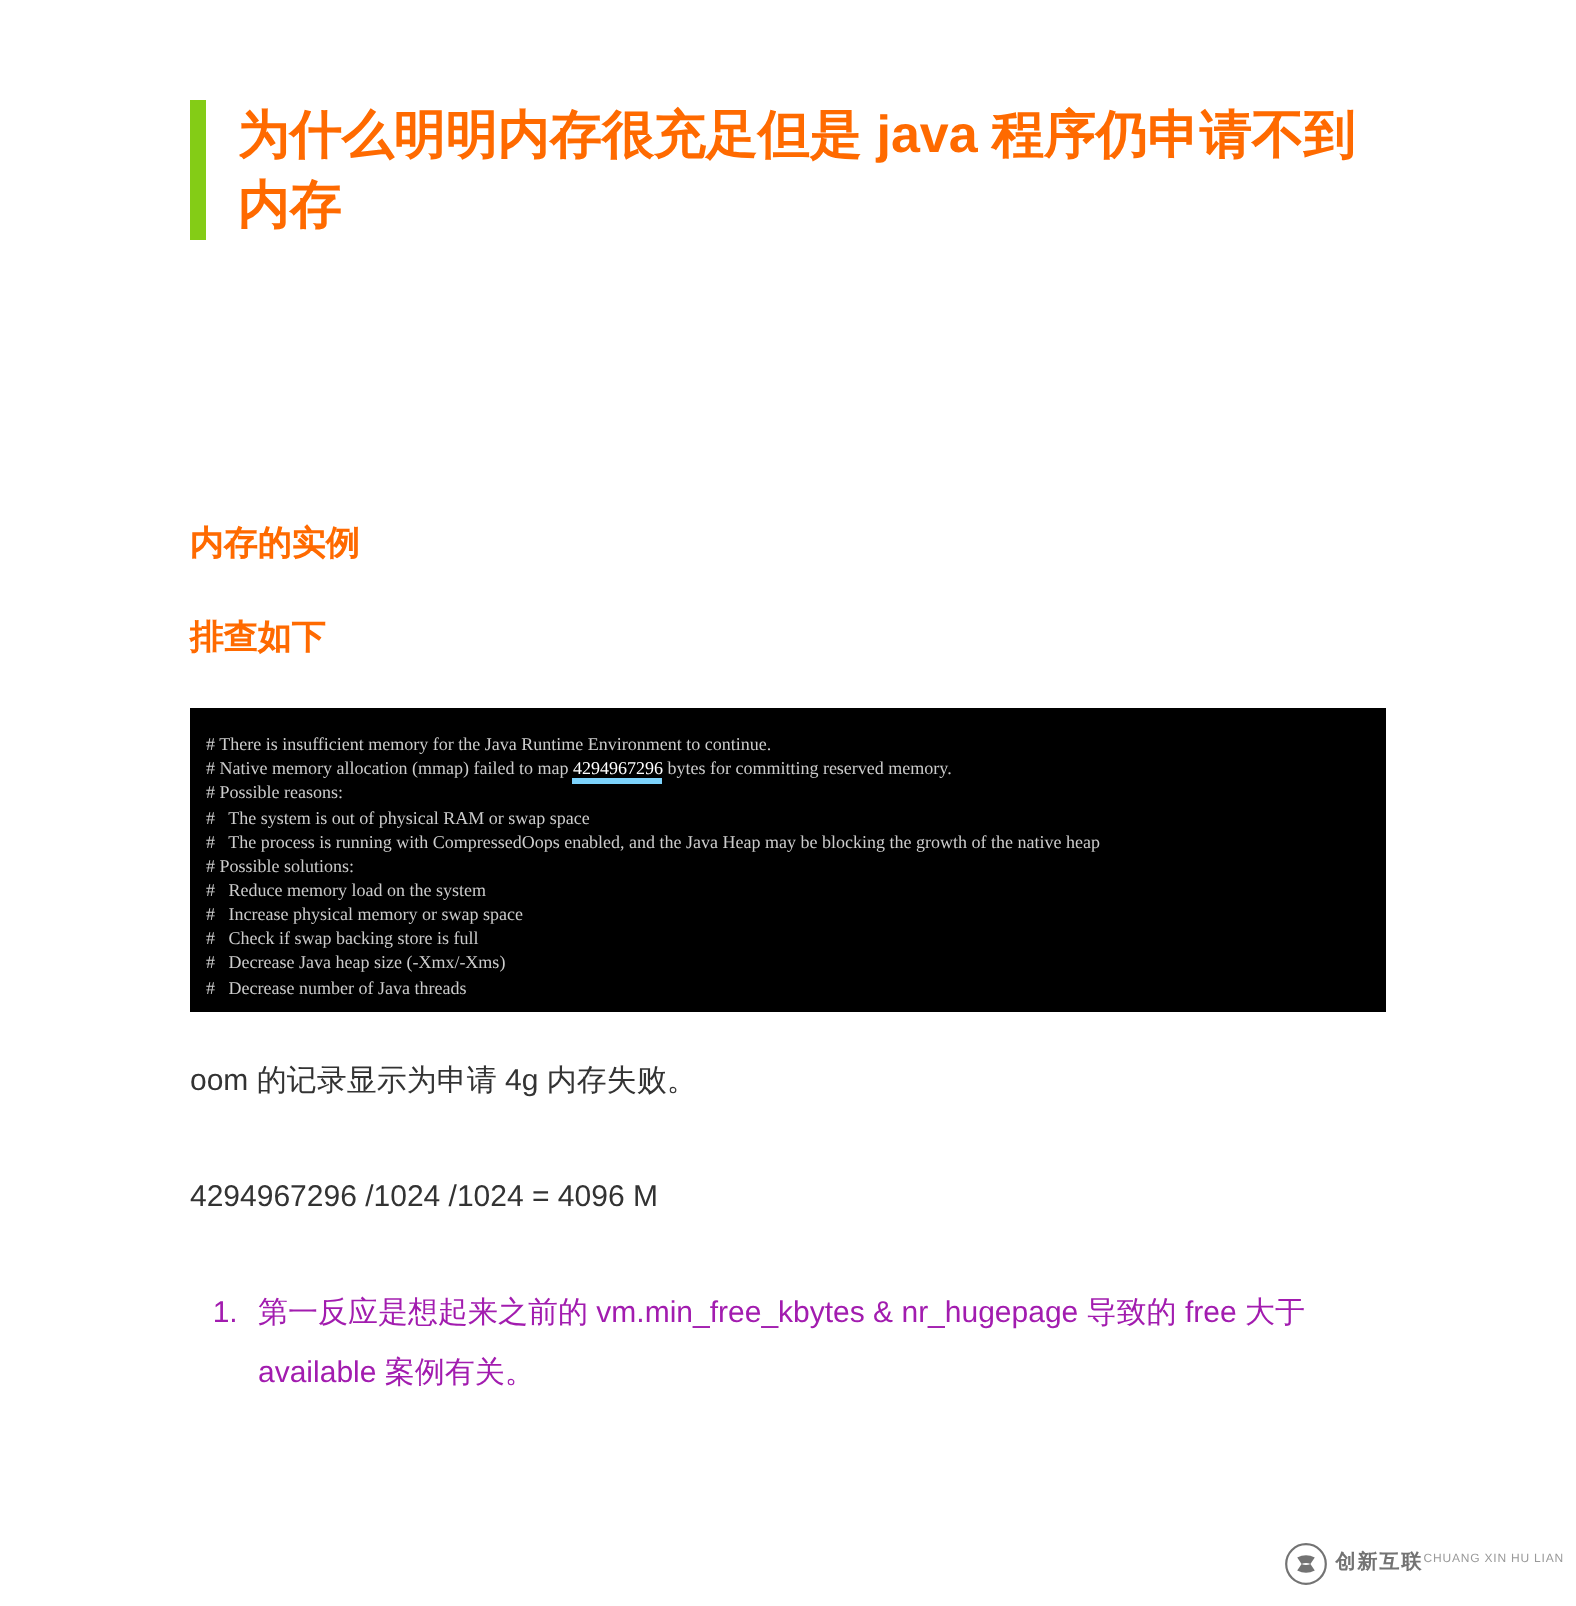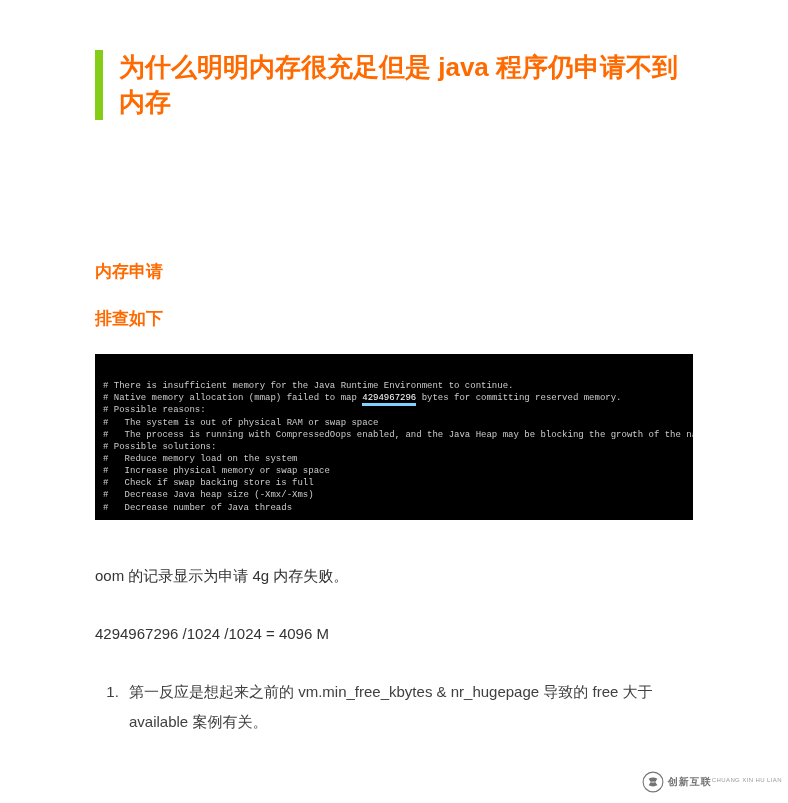--- a/index.html
+++ b/index.html
@@ -33,40 +33,40 @@
     margin-bottom: 24px;
   }
   p.body {
     font-size: 15px;
     color: #333;
     line-height: 2;
     margin-bottom: 28px;
   }
   .terminal {
     background: #000000;
-    padding: 26px 8px 6px 8px;
-    font-family: Liberation Mono, monospace;
+    padding: 12px 8px 6px 8px;
+    font-family: Liberation Serif, serif;
     font-size: 9px;
     line-height: 1.35;
     color: #cccccc;
-    margin-bottom: 41px;
+    margin-bottom: 20px;
     white-space: pre;
     overflow: hidden;
   }
   .terminal .line { display: block; }
   .terminal .highlight {
     color: #ffffff;
     border-bottom: 3px solid #7dd3fc;
     padding-bottom: 0px;
   }
   ol.steps {
     list-style: decimal;
     padding-left: 28px;
     font-size: 15px;
-    color: #404040;
+    color: #a21caf;
     line-height: 2;
     margin-bottom: 14px;
   }
   ol.steps li { padding-left: 6px; }
   .watermark {
     position: absolute;
     right: 6px;
     bottom: 10px;
     display: flex;
     align-items: center;
@@ -84,21 +84,21 @@
 </style>
 </head>
 <body>
 
 <div class="content">
 
   <div class="title-block">
     <h1>为什么明明内存很充足但是 java 程序仍申请不到内存</h1>
   </div>
 
-  <h2 class="section">内存申请</h2>
+  <h2 class="section">内存的实例</h2>
 
 
   <h2 class="section">排查如下</h2>
 
   <div class="terminal"><span class="line"># There is insufficient memory for the Java Runtime Environment to continue.</span><span class="line"><span># Native memory allocation (mmap) failed to map </span><span class="highlight">4294967296</span><span> bytes for committing reserved memory.</span></span><span class="line"># Possible reasons:</span><span class="line">#   The system is out of physical RAM or swap space</span><span class="line">#   The process is running with CompressedOops enabled, and the Java Heap may be blocking the growth of the native heap</span><span class="line"># Possible solutions:</span><span class="line">#   Reduce memory load on the system</span><span class="line">#   Increase physical memory or swap space</span><span class="line">#   Check if swap backing store is full</span><span class="line">#   Decrease Java heap size (-Xmx/-Xms)</span><span class="line">#   Decrease number of Java threads</span></div>
 
   <p class="body">oom 的记录显示为申请 4g 内存失败。</p>
 
   <p class="body">4294967296 /1024 /1024 = 4096 M</p>
 

